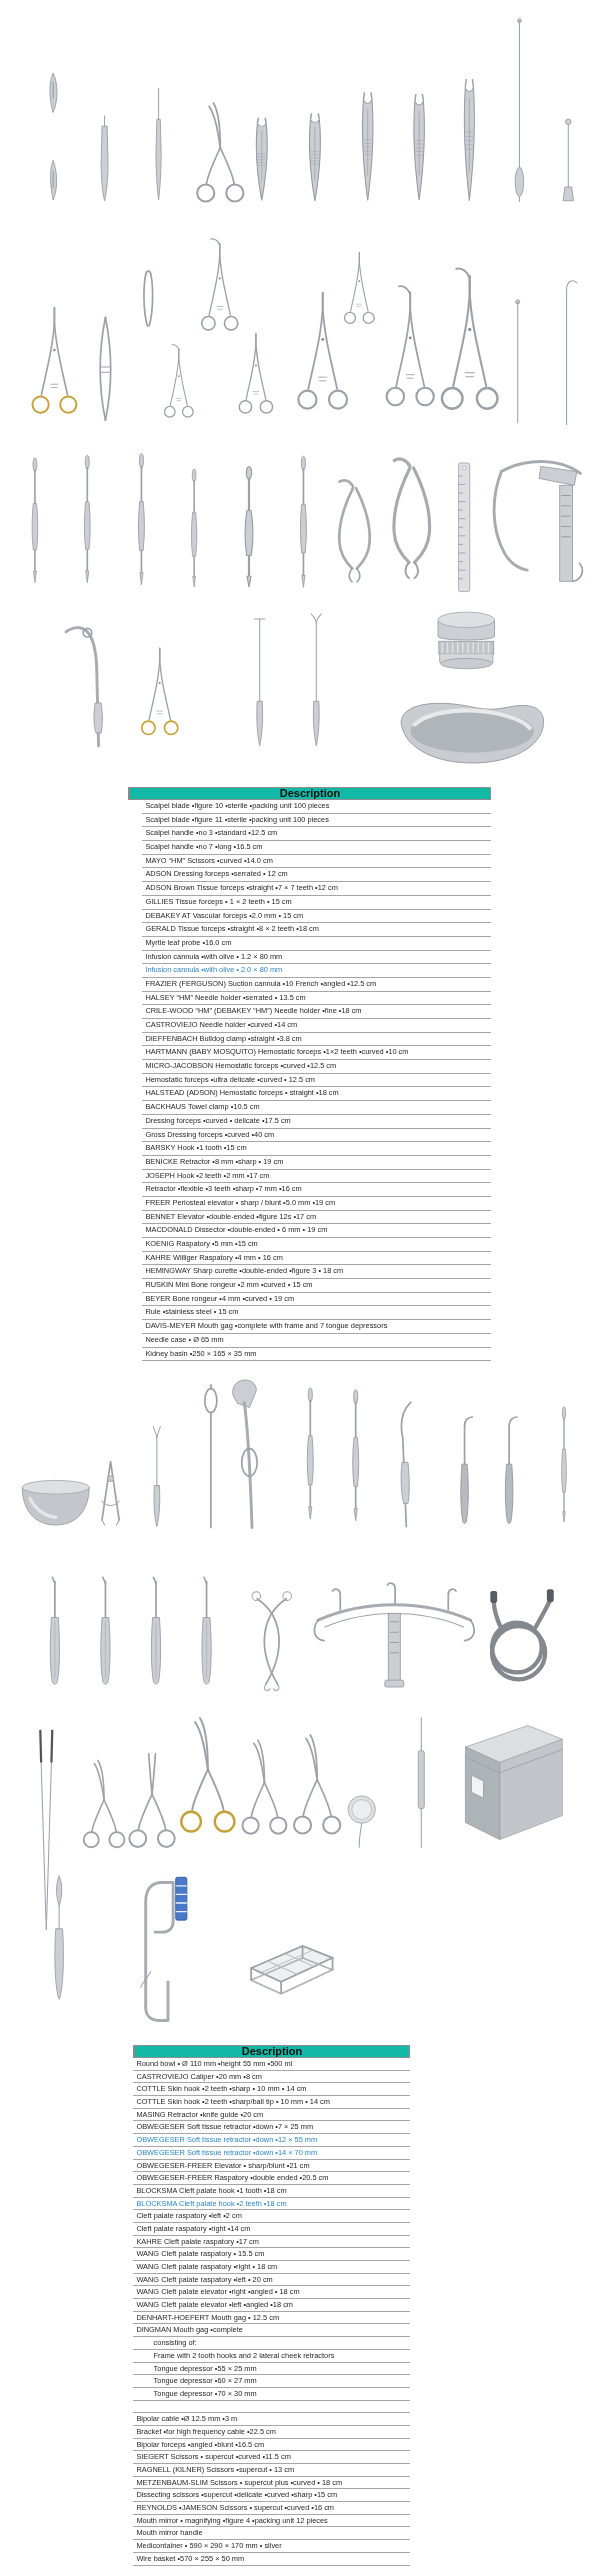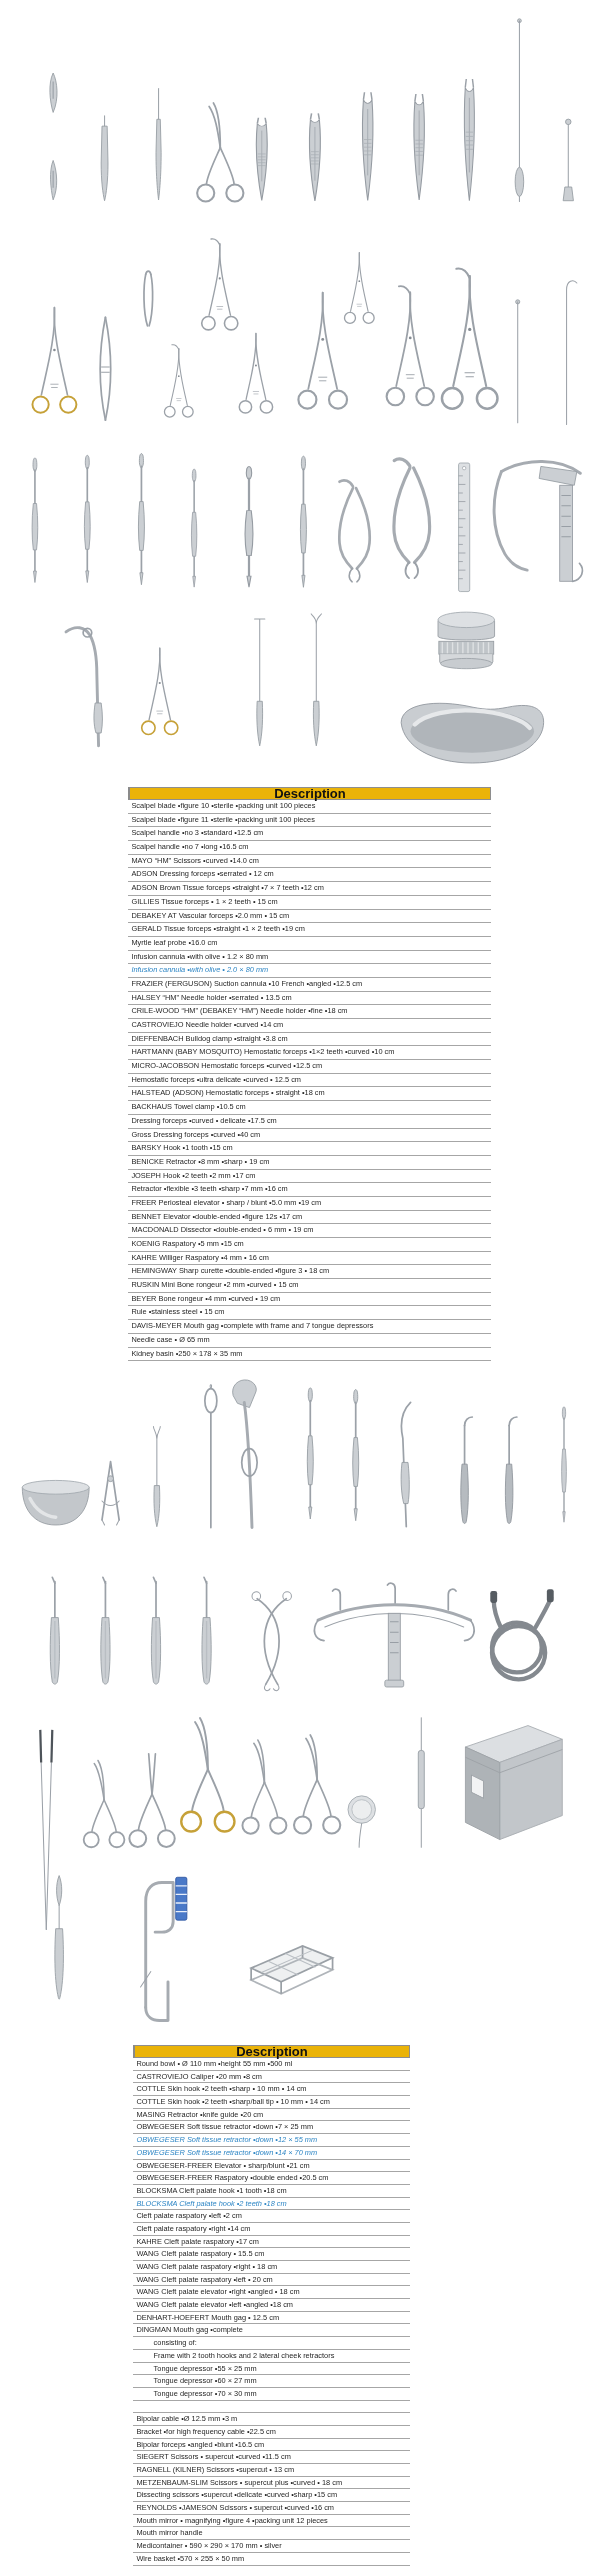--- a/index.html
+++ b/index.html
@@ -15,27 +15,27 @@
   .fil2{fill:#dde0e3;stroke:#a2a8ae;stroke-width:1;}
   .fil3{fill:#b6bbc0;stroke:#8f959c;stroke-width:1;}
   .gld{fill:none;stroke:#c6a138;stroke-width:2.4;}
   .slv{fill:none;stroke:#9ba1a8;stroke-width:2.4;}
   .cbl{fill:none;stroke:#84898f;stroke-width:5;stroke-linecap:round;}
 
   
   .tbl{position:absolute;font-size:7.4px;color:#1f1f1f;}
   .t1{left:128px;top:787px;width:363px;}
   .t2{left:133px;top:2045px;width:277px;}
-  .thead{height:11px;line-height:11px;text-align:center;font-weight:bold;font-size:13px;
-         background:#eab308;border-top:0.9px solid #8e8e8e;border-bottom:0.9px solid #8e8e8e;
+  .thead{height:11px;line-height:11px;text-align:center;font-weight:bold;font-size:11px;
+         background:#14b8a6;border-top:0.9px solid #8e8e8e;border-bottom:0.9px solid #8e8e8e;
          border-left:2.6px solid #8a8a8a;border-right:0.9px solid #8e8e8e;color:#111;}
   .trow{border-bottom:0.9px solid #a6a6a6;padding-left:3.4px;overflow:hidden;white-space:nowrap;}
-  .t1 .trow{height:12.7px;line-height:12.3px;}
+  .t1 .trow{height:12.7px;line-height:12.3px;margin-left:14px;}
   .t2 .trow{height:11.7px;line-height:11.5px;}
-  .trow.blue{color:#2e86c5;font-style:italic;}
+  .trow.blue{color:#2e86c5;}
   .trow.ind{padding-left:20.6px;}
 </style>
 </head>
 <body>
 
 <div class="canvas">
 
 <svg class="gallery" width="600" height="2576" viewBox="0 0 700 3005">
   <defs>
     <symbol id="twz" overflow="visible">
@@ -418,21 +418,21 @@
   <div class="tbody">
         <div class="trow">Scalpel blade •figure 10 •sterile •packing unit 100 pieces</div>
         <div class="trow">Scalpel blade •figure 11 •sterile •packing unit 100 pieces</div>
         <div class="trow">Scalpel handle •no 3 •standard •12.5 cm</div>
         <div class="trow">Scalpel handle •no 7 •long •16.5 cm</div>
         <div class="trow">MAYO “HM” Scissors •curved •14.0 cm</div>
         <div class="trow">ADSON Dressing forceps •serrated • 12 cm</div>
         <div class="trow">ADSON Brown Tissue forceps •straight •7 × 7 teeth •12 cm</div>
         <div class="trow">GILLIES Tissue forceps • 1 × 2 teeth • 15 cm</div>
         <div class="trow">DEBAKEY AT Vascular forceps •2.0 mm • 15 cm</div>
-        <div class="trow">GERALD Tissue forceps •straight •1 × 2 teeth •19 cm</div>
+        <div class="trow">GERALD Tissue forceps •straight •8 × 2 teeth •18 cm</div>
         <div class="trow">Myrtle leaf probe •16.0 cm</div>
         <div class="trow">Infusion cannula •with olive • 1.2 × 80 mm</div>
         <div class="trow blue">Infusion cannula •with olive • 2.0 × 80 mm</div>
         <div class="trow">FRAZIER (FERGUSON) Suction cannula •10 French •angled •12.5 cm</div>
         <div class="trow">HALSEY “HM” Needle holder •serrated • 13.5 cm</div>
         <div class="trow">CRILE-WOOD “HM” (DEBAKEY “HM”) Needle holder •fine •18 cm</div>
         <div class="trow">CASTROVIEJO Needle holder •curved •14 cm</div>
         <div class="trow">DIEFFENBACH Bulldog clamp •straight •3.8 cm</div>
         <div class="trow">HARTMANN (BABY MOSQUITO) Hemostatic forceps •1×2 teeth •curved •10 cm</div>
         <div class="trow">MICRO-JACOBSON Hemostatic forceps •curved •12.5 cm</div>
@@ -449,21 +449,21 @@
         <div class="trow">BENNET Elevator •double-ended •figure 12s •17 cm</div>
         <div class="trow">MACDONALD Dissector •double-ended • 6 mm • 19 cm</div>
         <div class="trow">KOENIG Raspatory •5 mm •15 cm</div>
         <div class="trow">KAHRE Williger Raspatory •4 mm • 16 cm</div>
         <div class="trow">HEMINGWAY Sharp curette •double-ended •figure 3 • 18 cm</div>
         <div class="trow">RUSKIN Mini Bone rongeur •2 mm •curved • 15 cm</div>
         <div class="trow">BEYER Bone rongeur •4 mm •curved • 19 cm</div>
         <div class="trow">Rule •stainless steel • 15 cm</div>
         <div class="trow">DAVIS-MEYER Mouth gag •complete with frame and 7 tongue depressors</div>
         <div class="trow">Needle case • Ø 65 mm</div>
-        <div class="trow">Kidney basin •250 × 178 × 35 mm</div>
+        <div class="trow">Kidney basin •250 × 165 × 35 mm</div>
       </div>
 </div>
 
 <div class="tbl t2">
   <div class="thead">Description</div>
   <div class="tbody">
         <div class="trow">Round bowl • Ø 110 mm •height 55 mm •500 ml</div>
         <div class="trow">CASTROVIEJO Caliper •20 mm •8 cm</div>
         <div class="trow">COTTLE Skin hook •2 teeth •sharp • 10 mm • 14 cm</div>
         <div class="trow">COTTLE Skin hook •2 teeth •sharp/ball tip • 10 mm • 14 cm</div>

